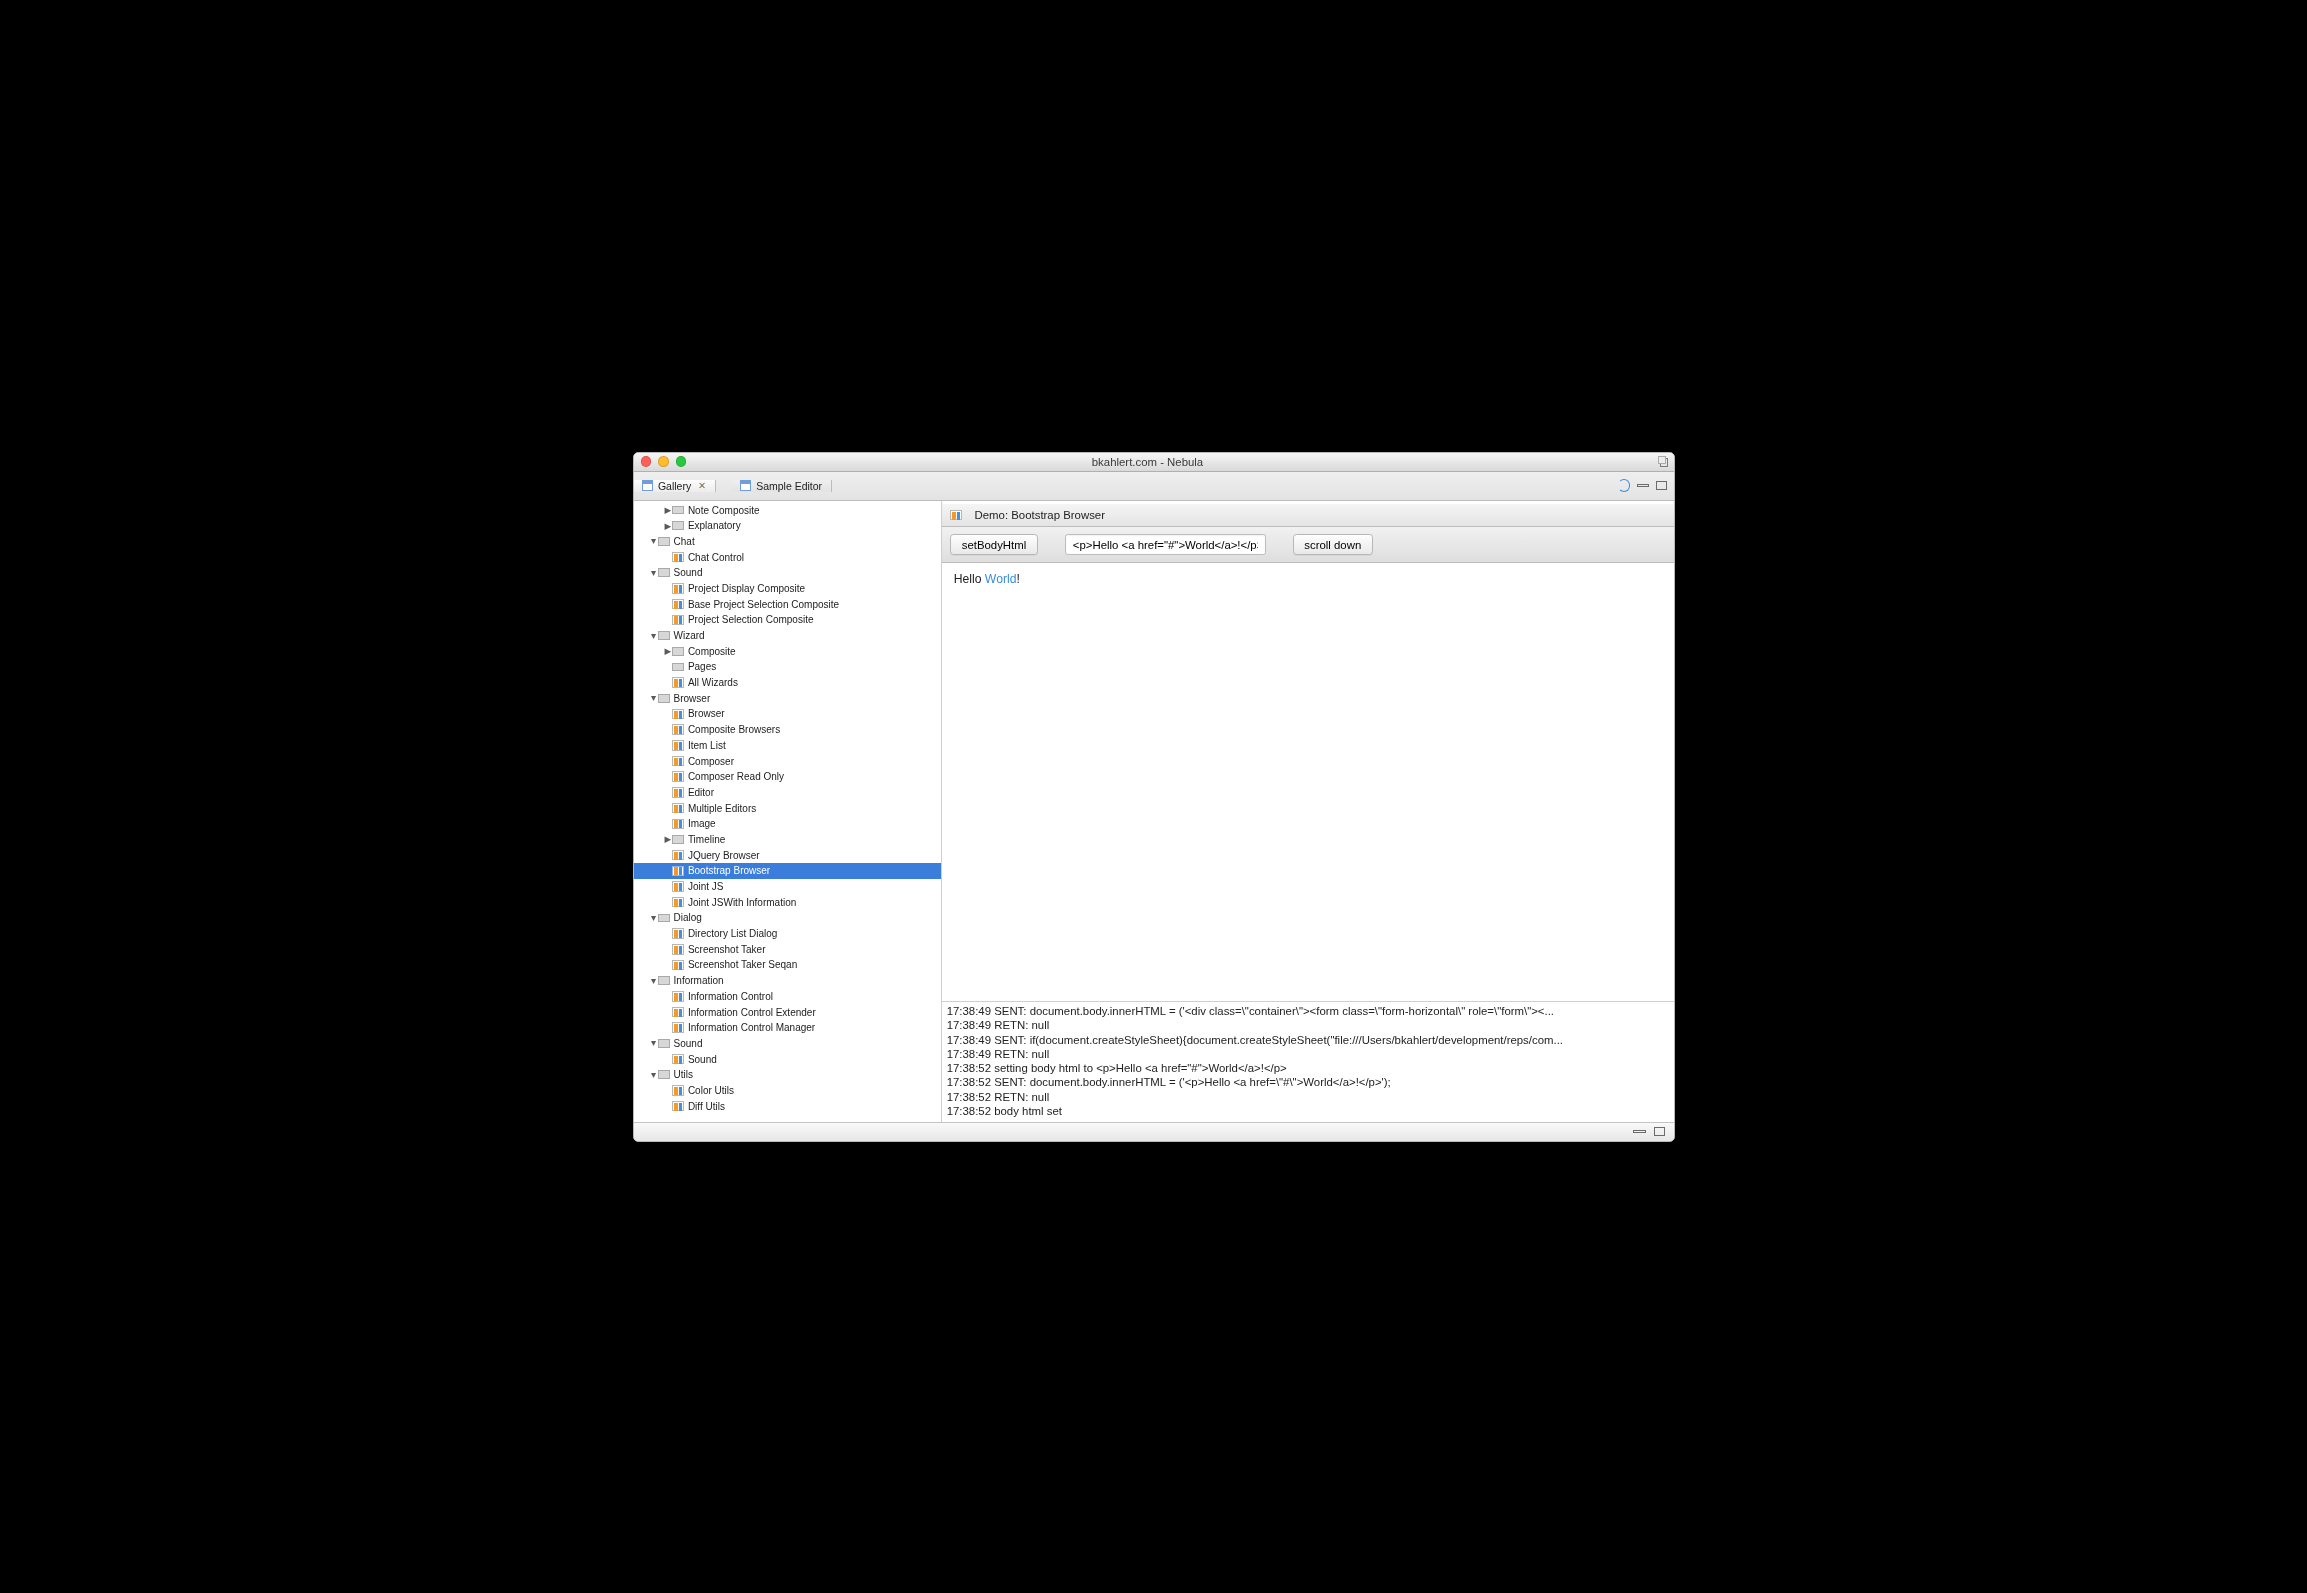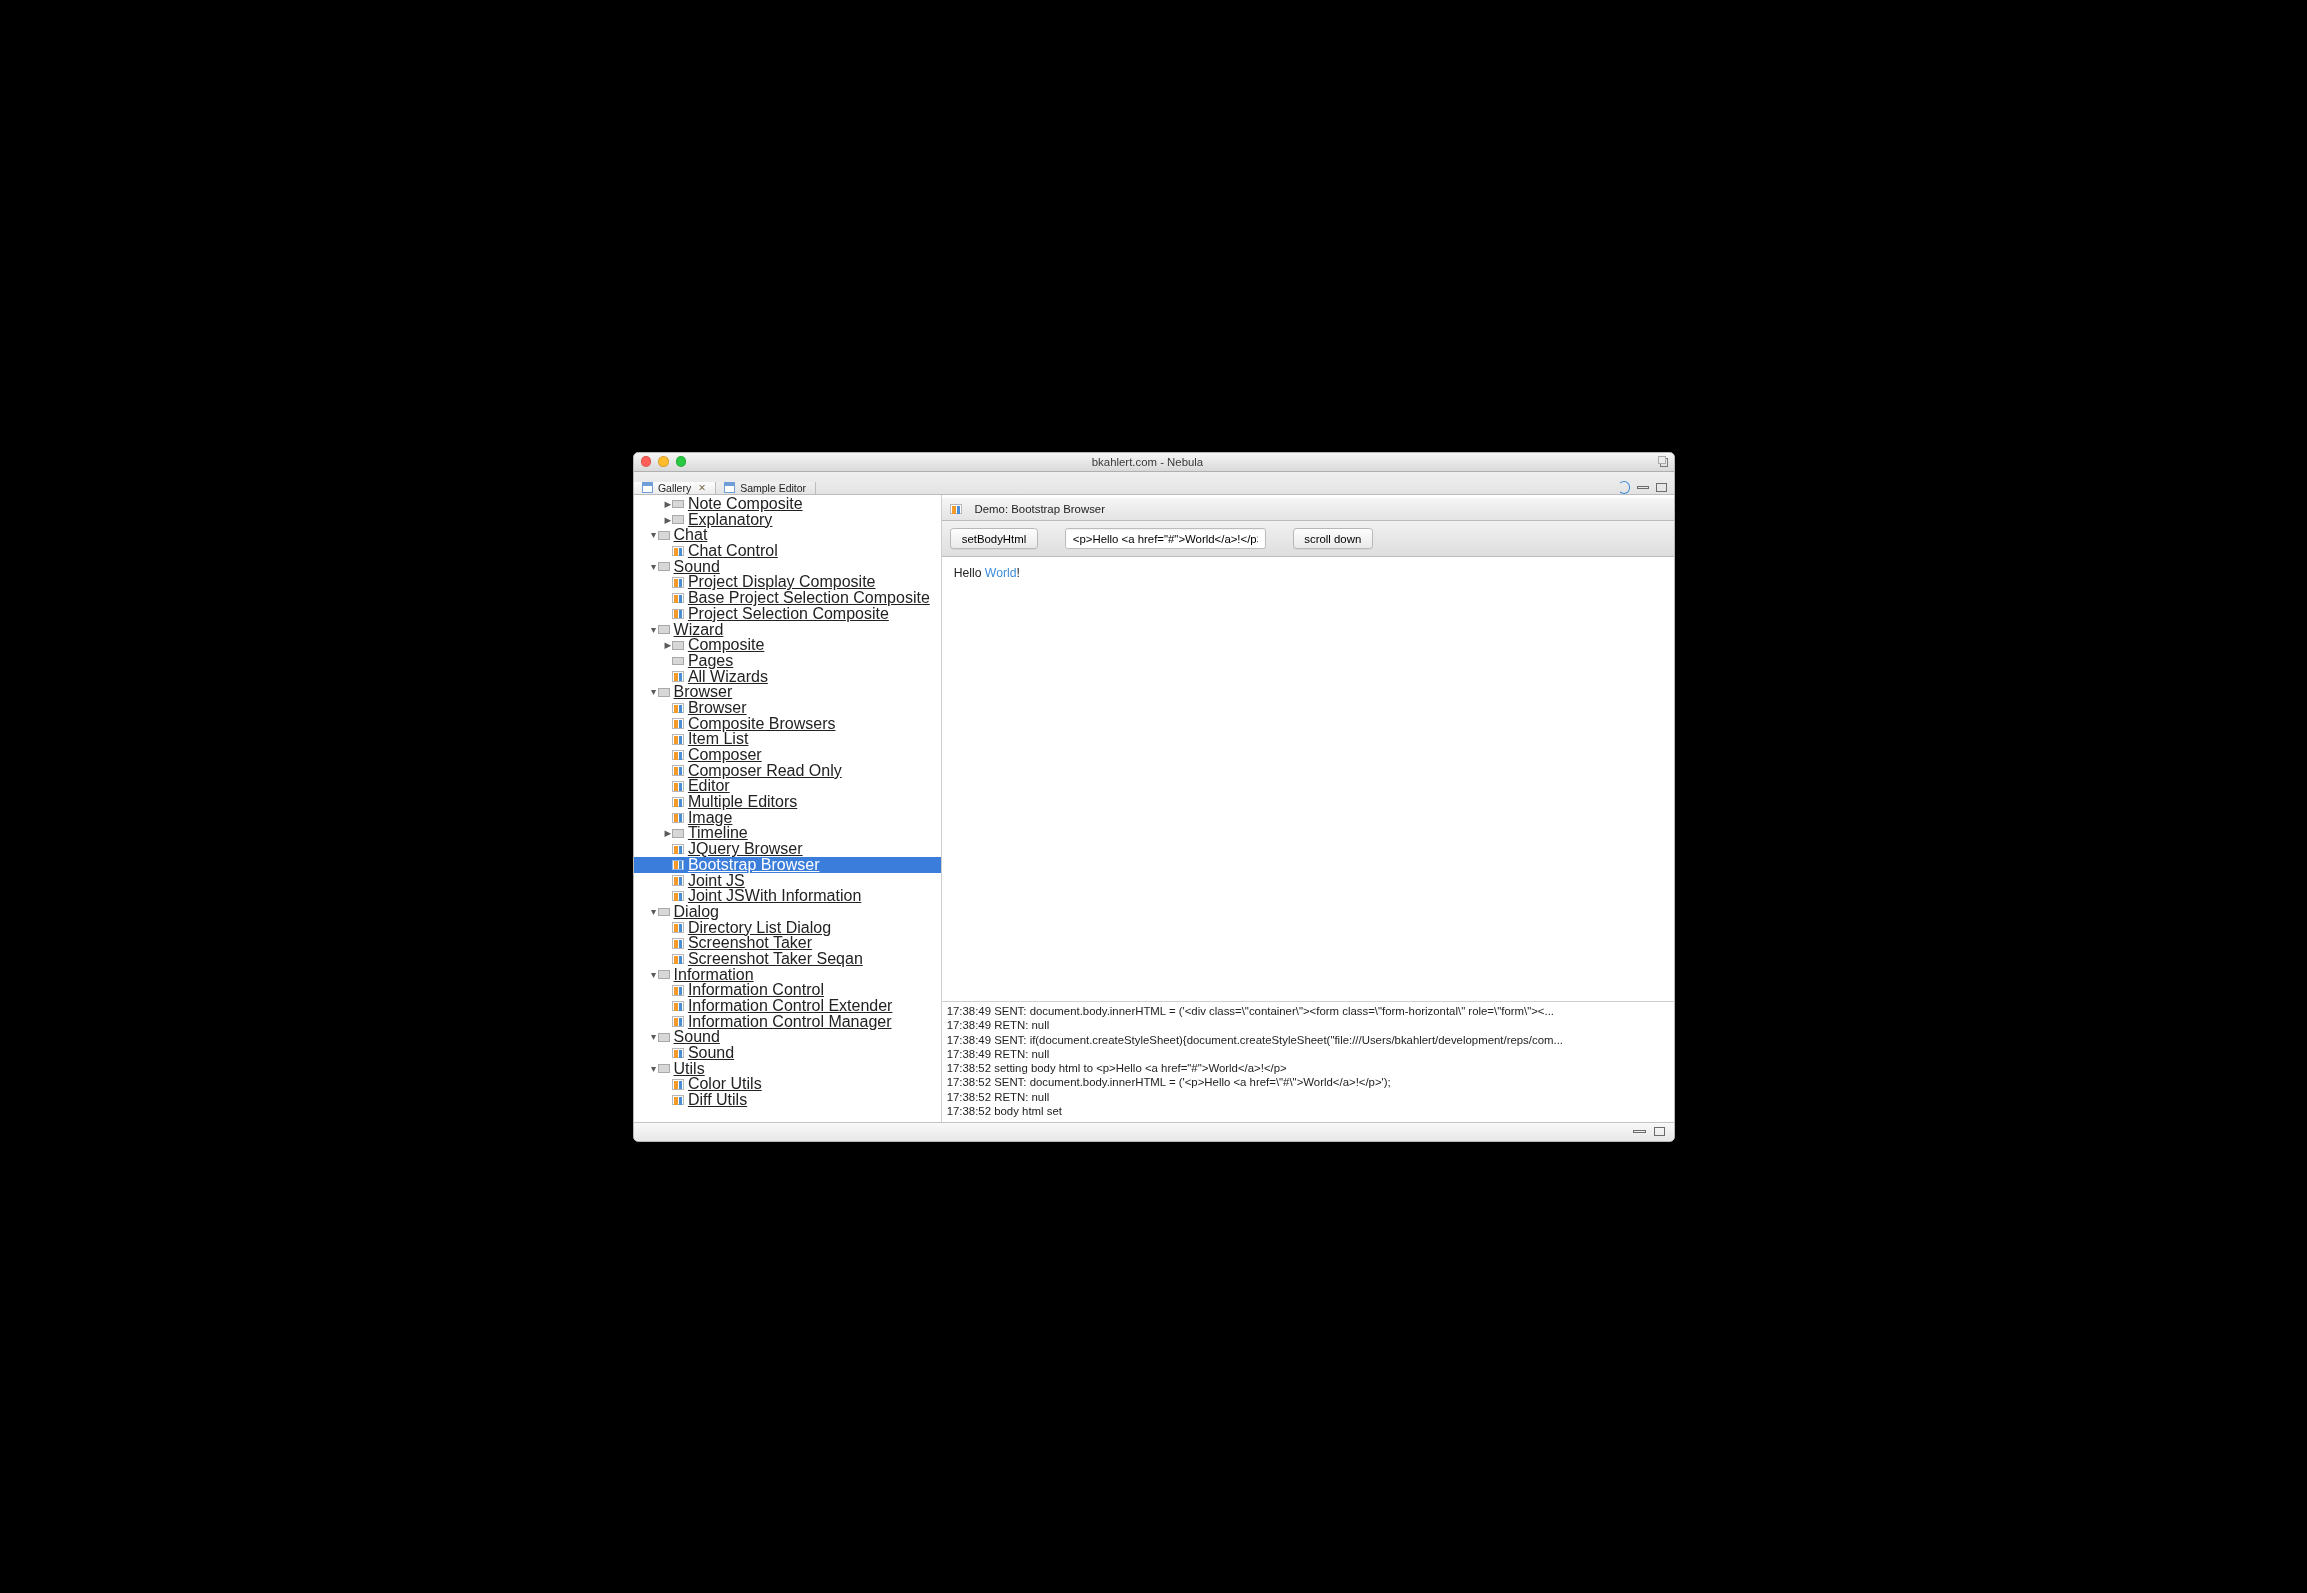--- a/index.html
+++ b/index.html
@@ -46,27 +46,28 @@
   }
   .maximize-corner::before {
     content:""; position:absolute; width:6.1px; height:6.1px; border:0.9px solid #7a7a7a; right:0; bottom:0;
   }
   .maximize-corner::after {
     content:""; position:absolute; width:6.1px; height:6.1px; border:0.9px solid #aaa; left:0; top:0; background:#ececec;
   }
 
   
   .tabbar {
-    height: 23px;
+    height: 29px;
     background: linear-gradient(#efefef,#e3e3e3);
     border-bottom: 0.9px solid #bcbcbc;
     display: flex;
-    align-items: flex-end;
+    align-items: center;
     padding-left: 0;
     position: relative;
+    gap: 16px;
   }
   .tab {
     display: flex; align-items: center;
     padding: 0 8.7px;
     border-right: 0.9px solid #bcbcbc;
     font-size: 10.5px;
     gap: 5.2px;
     background: linear-gradient(#fdfdfd,#ececec);
     cursor: default;
   }
@@ -122,21 +123,21 @@
     width:12.2px; height:10.5px; background:#fff; border:0.9px solid #b7b7b7;
     position:relative; margin-right:3.5px; flex-shrink:0;
   }
   .page-ico::before{
     content:""; position:absolute; left:0.9px; top:0.9px; width:3.5px; height:7.9px; background:#f39a2a;
   }
   .page-ico::after{
     content:""; position:absolute; right:0.9px; top:0.9px; width:3.5px; height:7.9px; background:#4a8fd6;
   }
   .tree-row.selected .page-ico { border-color:#8fb5e6; }
-  .tree-label { font-size:16px;text-decoration:underline; }
+  .tree-label { font-size:10px; }
 
   
   .main {
     flex:1; display:flex; flex-direction:column; min-width:0;
     background:#fff;
   }
   .main-header {
     height:23px;
     background: linear-gradient(#f5f5f5,#e4e4e4);
     border-bottom:0.9px solid #bcbcbc;

